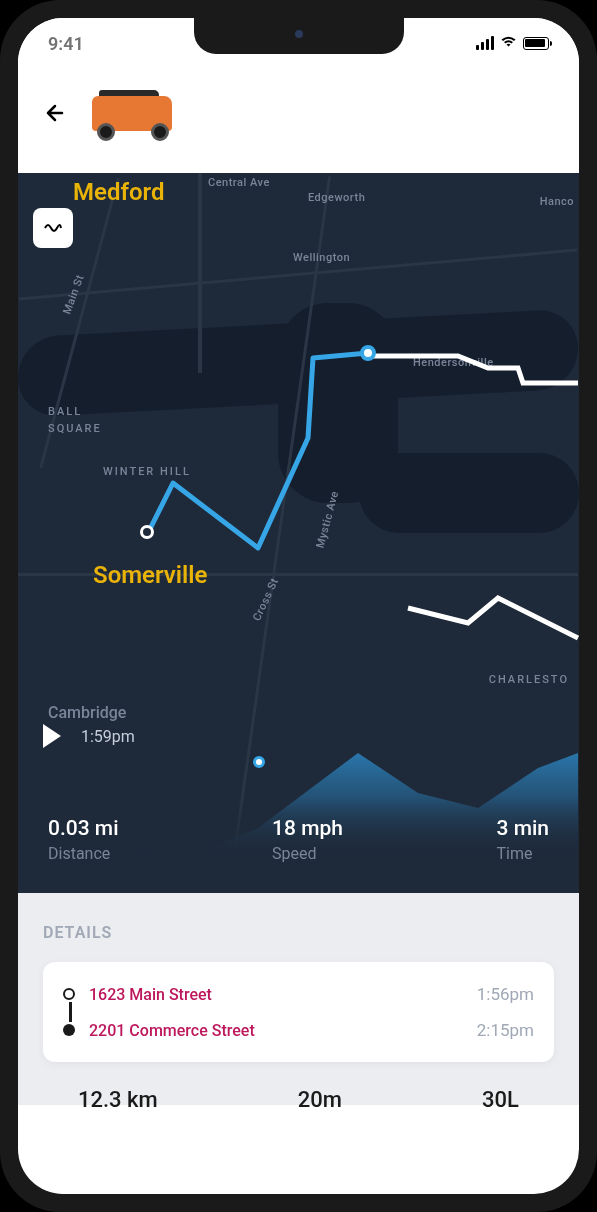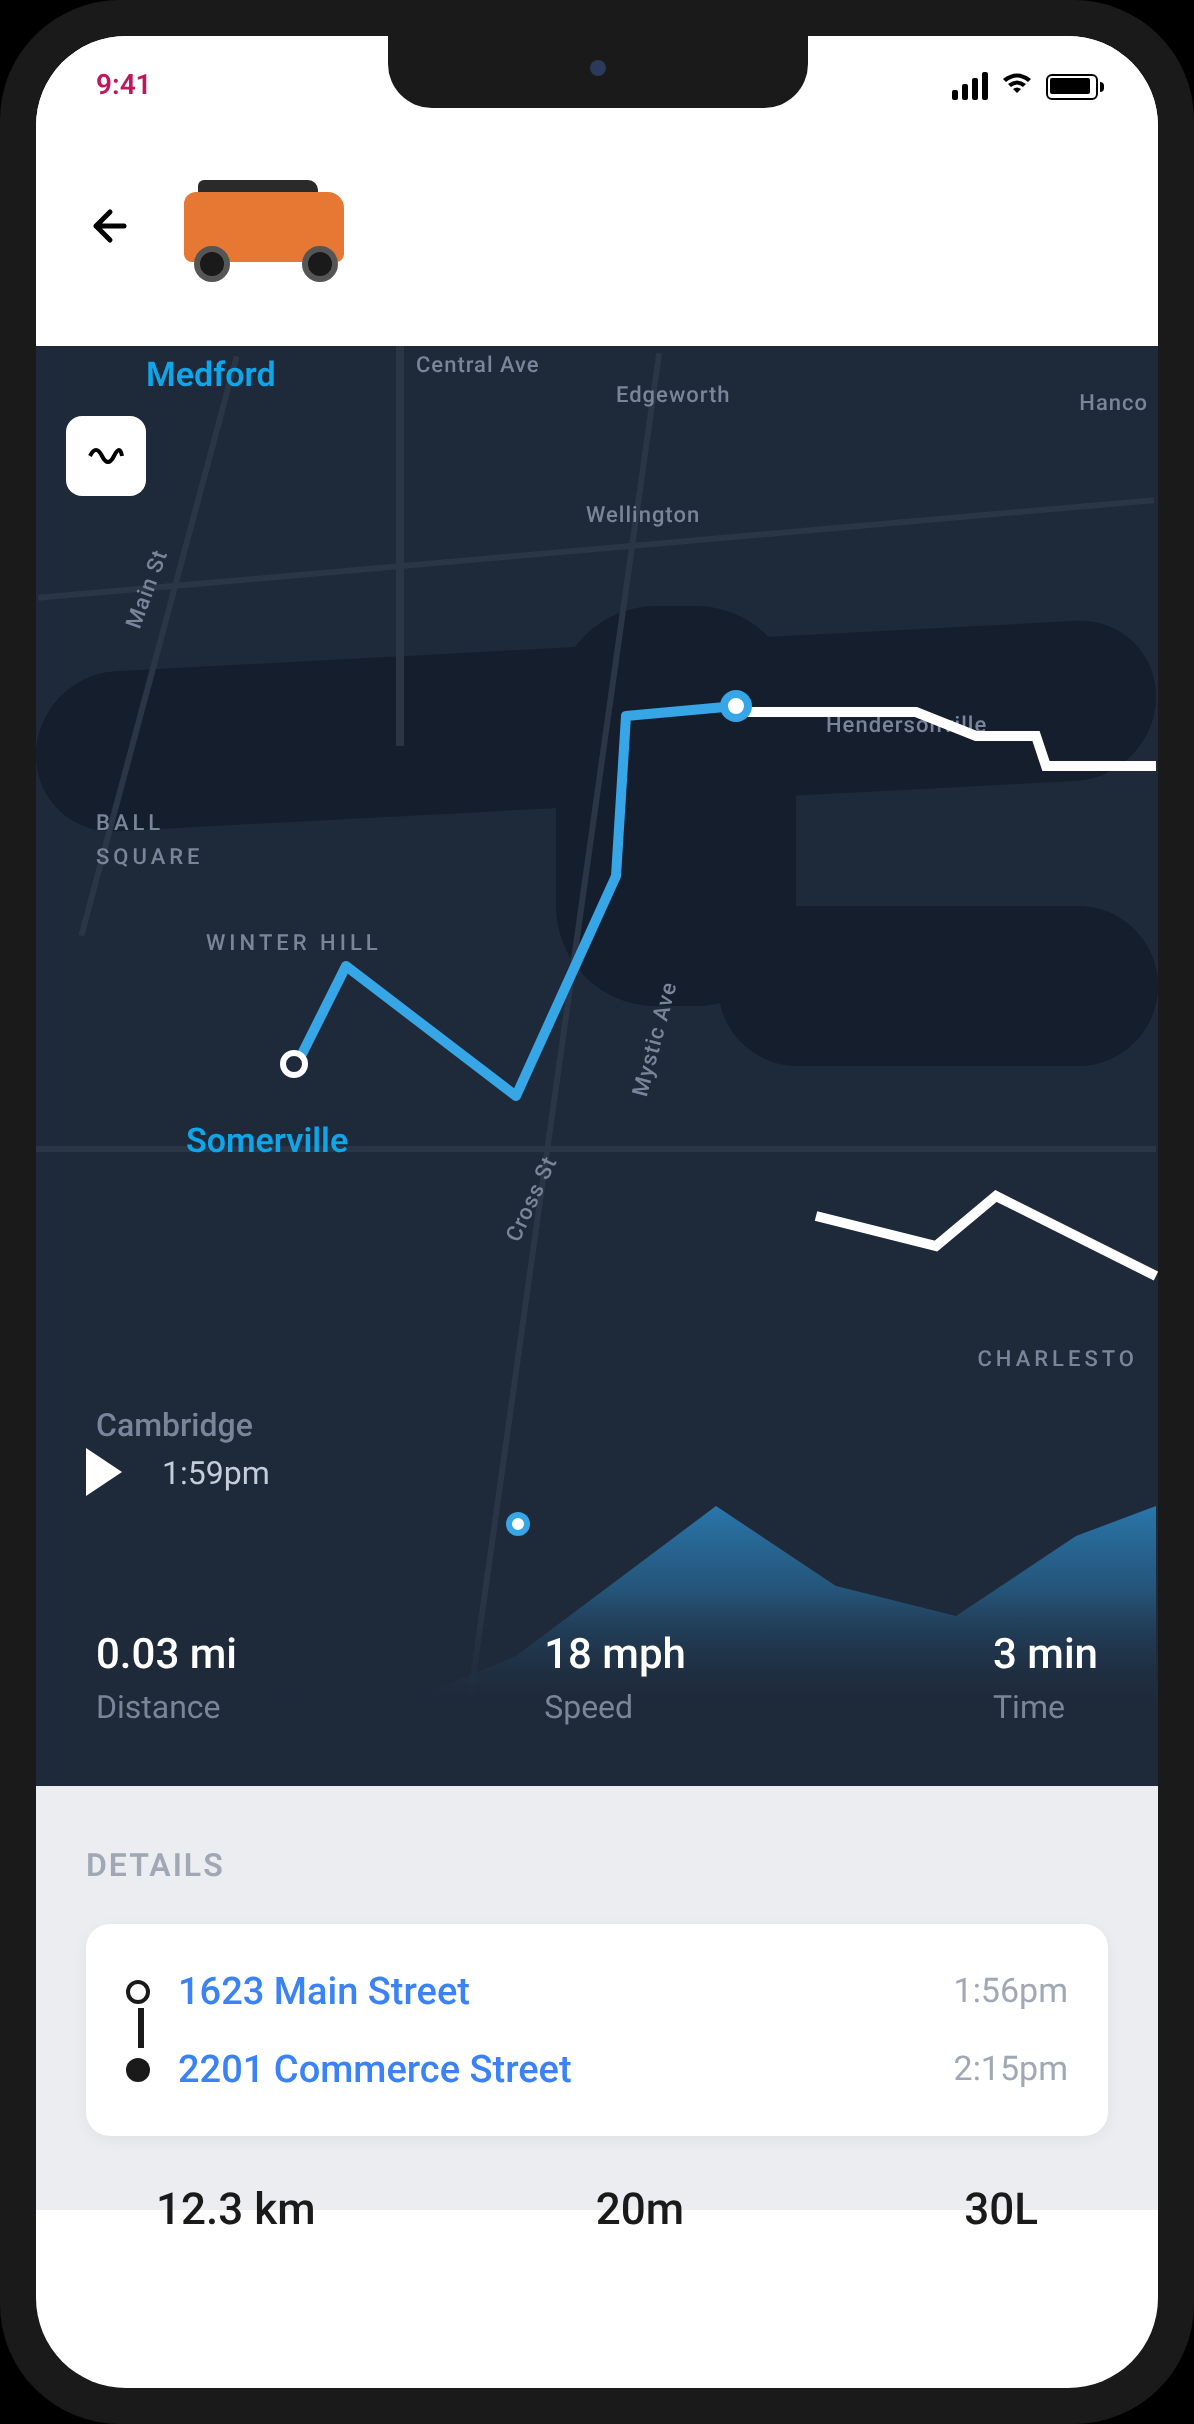--- a/index.html
+++ b/index.html
@@ -60,22 +60,22 @@
       display: flex;
       justify-content: space-between;
       align-items: center;
       padding: 0 30px;
       background: #fff;
       position: relative;
       z-index: 50;
     }
     .status-time {
       font-weight: 600;
-      font-size: 14px;
-      color: #be185d;
+      font-size: 18px;
+      color: #737373;
     }
     .status-icons {
       display: flex;
       gap: 6px;
       align-items: center;
     }
     .signal-bars {
       display: flex;
       gap: 2px;
       align-items: flex-end;
@@ -196,23 +196,23 @@
       position: absolute;
       background: #141e2d;
     }
     .map-label {
       position: absolute;
       color: #7a8599;
       font-size: 16px;
       font-weight: 500;
     }
     .map-label.bold {
-      color: #0ea5e9;
+      color: #eab308;
       font-weight: 600;
-      font-size: 17px;
+      font-size: 24px;
     }
     .map-label.tiny {
       font-size: 11px;
       letter-spacing: 0.5px;
     }
     .map-btn {
       position: absolute;
       top: 35px;
       left: 15px;
       width: 40px;
@@ -358,22 +358,22 @@
     }
     .detail-connector {
       position: absolute;
       top: 12px;
       left: 4px;
       width: 3px;
       height: 20px;
       background: #1a1a1a;
     }
     .detail-address {
-      font-size: 19px;
-      color: #3b82f6;
+      font-size: 16px;
+      color: #be185d;
       font-weight: 500;
     }
     .detail-time {
       color: #a0a8b5;
       font-size: 17px;
     }
     .bottom-stats {
       display: flex;
       justify-content: space-between;
       padding: 25px 35px 0;

